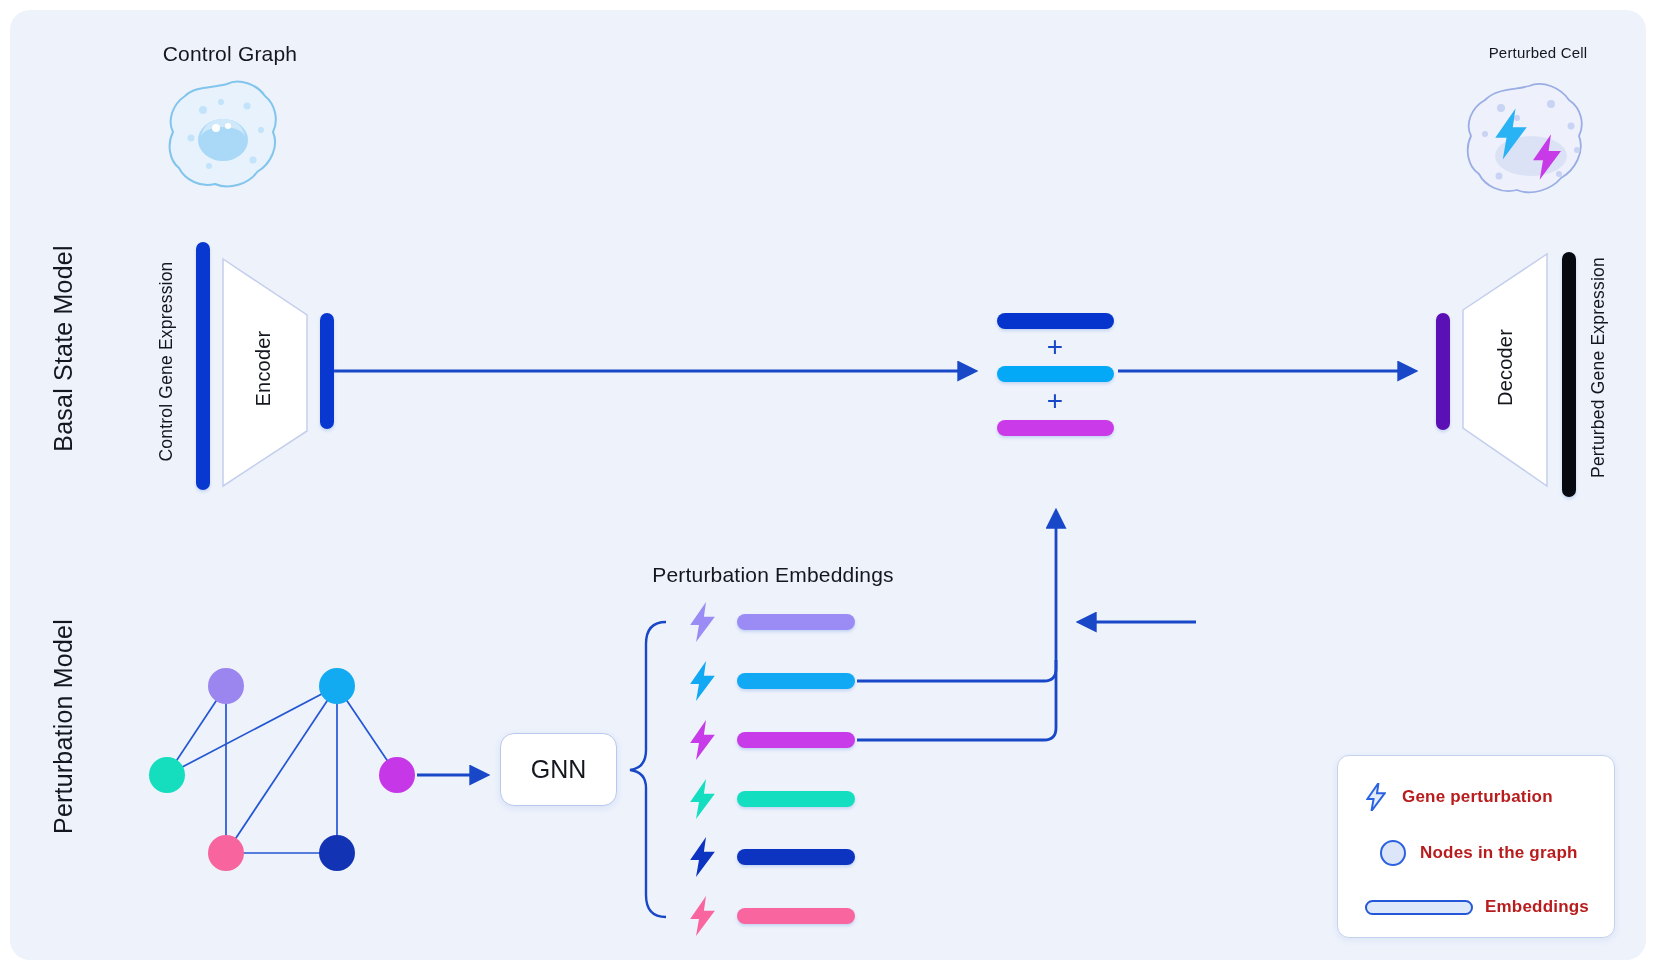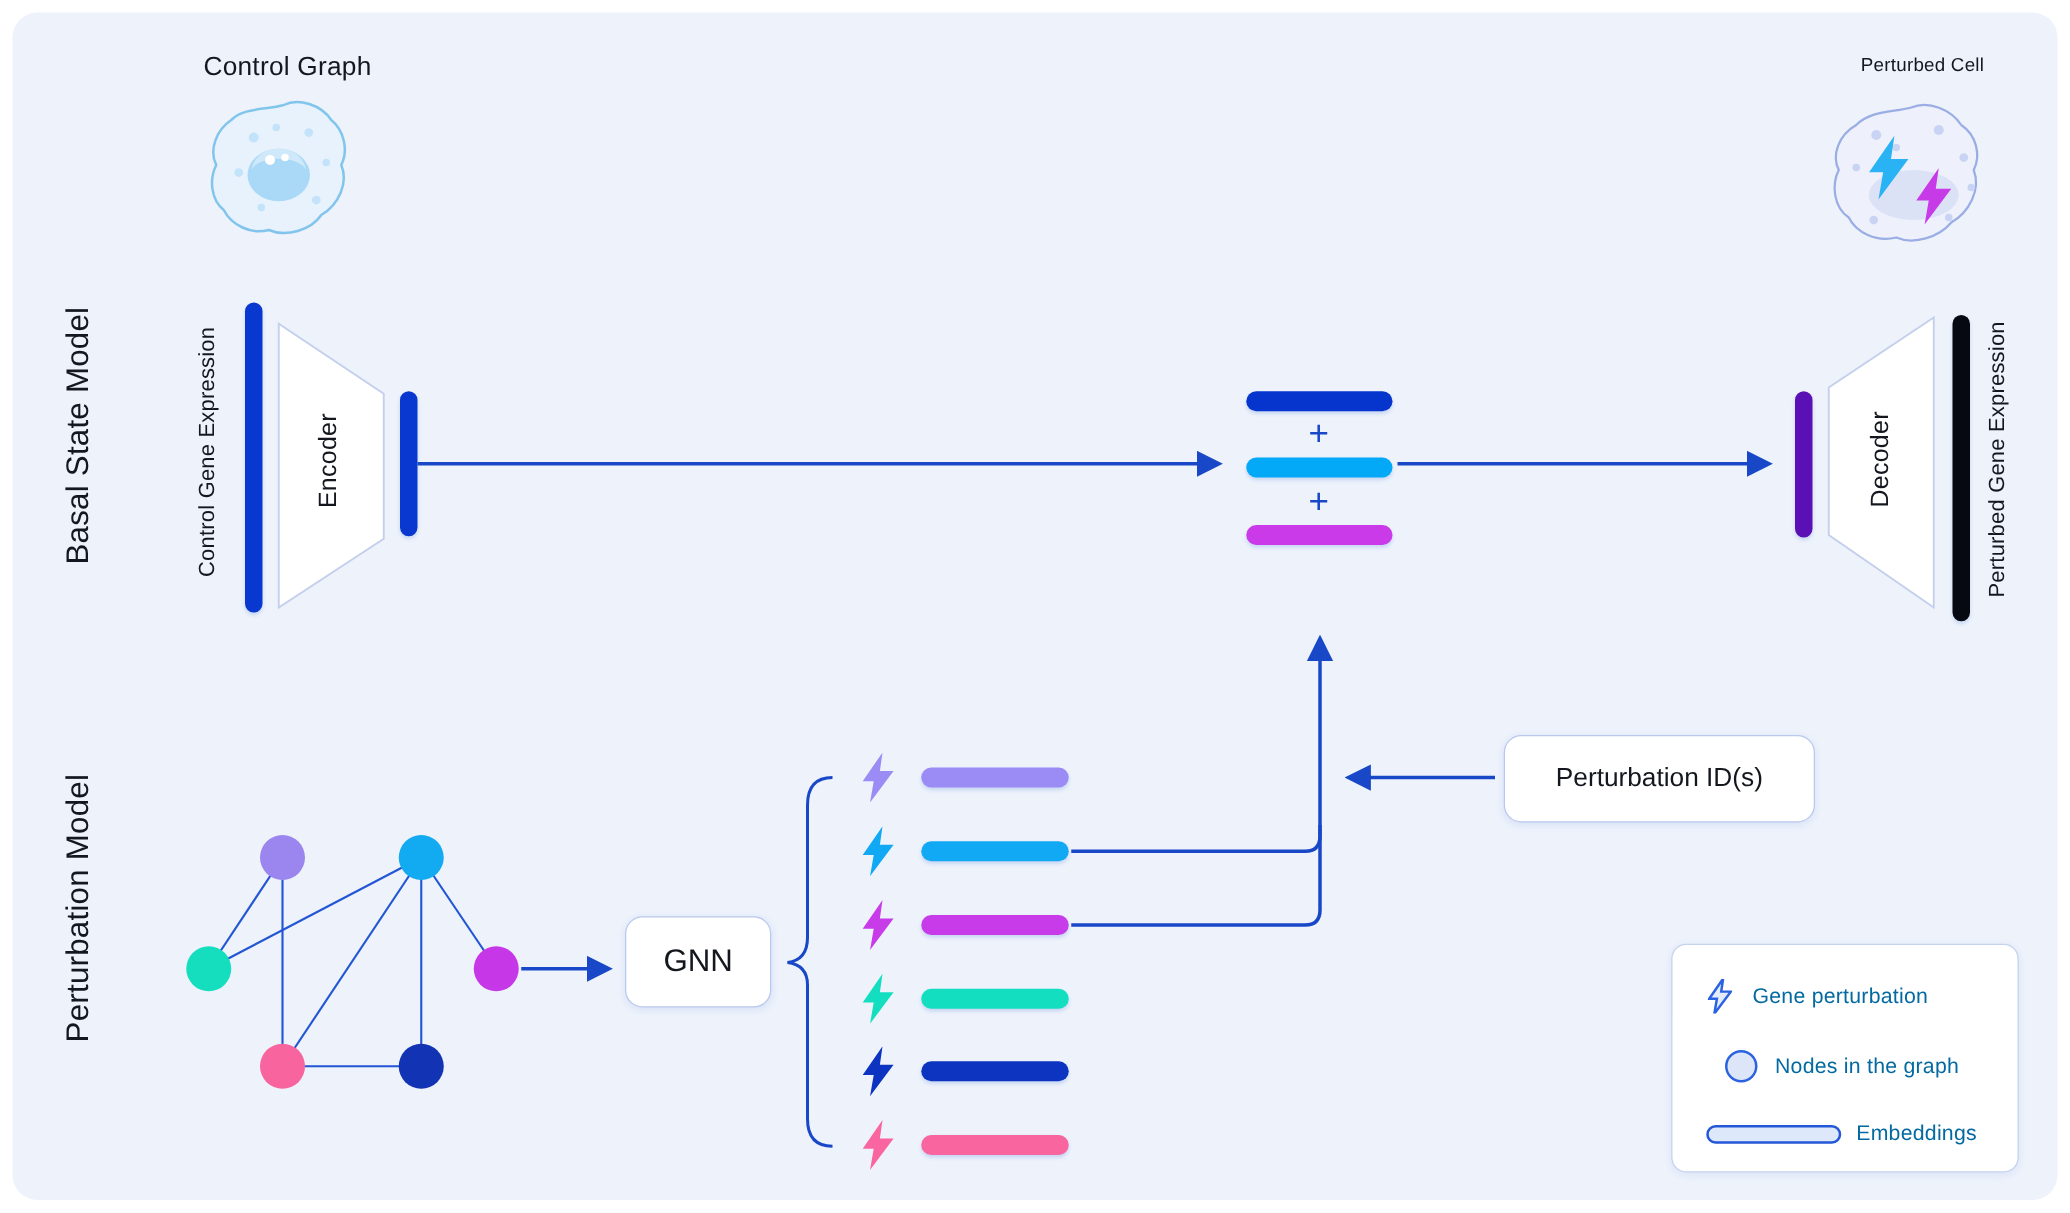--- a/index.html
+++ b/index.html
@@ -15,21 +15,21 @@
   .gnode{position:absolute;z-index:2;width:36px;height:36px;border-radius:50%;}
   .wbox{position:absolute;z-index:3;background:#fff;border:1.5px solid #b9c8ee;border-radius:14px;
     display:flex;align-items:center;justify-content:center;box-shadow:0 2px 6px rgba(120,150,220,.18);}
   .erow{position:absolute;z-index:2;height:40px;display:flex;align-items:center;}
   .erow svg.bolt{width:29px;height:40px;flex:0 0 auto;}
   .ebar{width:118px;height:16px;border-radius:8px;margin-left:20px;box-shadow:0 2px 3px rgba(110,150,225,.30);}
   .plus{position:absolute;z-index:3;width:40px;text-align:center;color:#1847c8;font-size:28px;font-weight:500;line-height:30px;}
   .legend{position:absolute;z-index:3;background:#fff;border:1.5px solid #c5d2ee;border-radius:12px;
     box-shadow:0 2px 6px rgba(120,150,220,.15);}
   .legend .litem{position:absolute;display:flex;align-items:center;}
-  .legend .ltext{font-size:17px;color:#0369a1;font-weight:400;letter-spacing:.2px;}
+  .legend .ltext{font-size:17px;color:#b91c1c;font-weight:700;letter-spacing:.2px;}
   .lcircle{width:26px;height:26px;border-radius:50%;background:#dde6f8;border:2px solid #2b62e0;box-sizing:border-box;}
   .lbar{width:108px;height:15px;border-radius:8px;background:#dde8fb;border:2px solid #2456d8;box-sizing:border-box;}
 </style>
 </head>
 <body>
 
 <div id="stage">
 
   <div class="panel" style="background-color: rgb(237, 242, 251);"></div>
 
@@ -121,20 +121,21 @@
 
   <div class="gnode" style="left: 208px; top: 668px; background-color: rgb(155, 133, 238);"></div>
   <div class="gnode" style="left: 319px; top: 668px; background-color: rgb(18, 170, 240);"></div>
   <div class="gnode" style="left: 149px; top: 757px; background-color: rgb(20, 222, 190);"></div>
   <div class="gnode" style="left: 379px; top: 757px; background-color: rgb(198, 55, 232);"></div>
   <div class="gnode" style="left: 208px; top: 835px; background-color: rgb(247, 100, 158);"></div>
   <div class="gnode" style="left: 319px; top: 835px; background-color: rgb(17, 51, 180);"></div>
 
   <div class="wbox" style="left:500px;top:733px;width:115px;height:71px;font-size:25px;font-weight:400">GNN</div>
 
+  <div class="lbl" style="left:610px;top:563px;width:326px;font-size:21px">Perturbation Embeddings</div>
 
   <div class="erow" style="left:688px;top:602px">
     <svg class="bolt" viewBox="0 0 24 34">
         <use href="#bolt" fill="#9b8cf5"></use>
       </svg>
     <div class="ebar" style="background-color: rgb(155, 140, 245);"></div>
   </div>
   <div class="erow" style="left:688px;top:661px">
     <svg class="bolt" viewBox="0 0 24 34">
         <use href="#bolt" fill="#12a9f4"></use>
@@ -159,21 +160,20 @@
       </svg>
     <div class="ebar" style="background-color: rgb(13, 52, 192);"></div>
   </div>
   <div class="erow" style="left:688px;top:896px">
     <svg class="bolt" viewBox="0 0 24 34">
         <use href="#bolt" fill="#f8659f"></use>
       </svg>
     <div class="ebar" style="background-color: rgb(248, 101, 159);"></div>
   </div>
 
-  <div class="wbox" style="left:1203px;top:588px;width:247px;height:68px;font-size:21px;font-weight:500">Perturbation ID(s)</div>
 
   <div class="legend" style="left:1337px;top:755px;width:276px;height:181px">
     <div class="litem" style="left:28px;top:26px;height:30px">
       <svg style="width:20px;height:28px" viewBox="0 0 24 34">
           <use href="#bolt" fill="#e3ebfc" stroke="#2b62e0" stroke-width="2.4"></use>
         </svg>
       <span class="ltext" style="margin-left:16px">Gene perturbation</span>
     </div>
     <div class="litem" style="left:42px;top:82px;height:30px">
       <span class="lcircle"></span>

